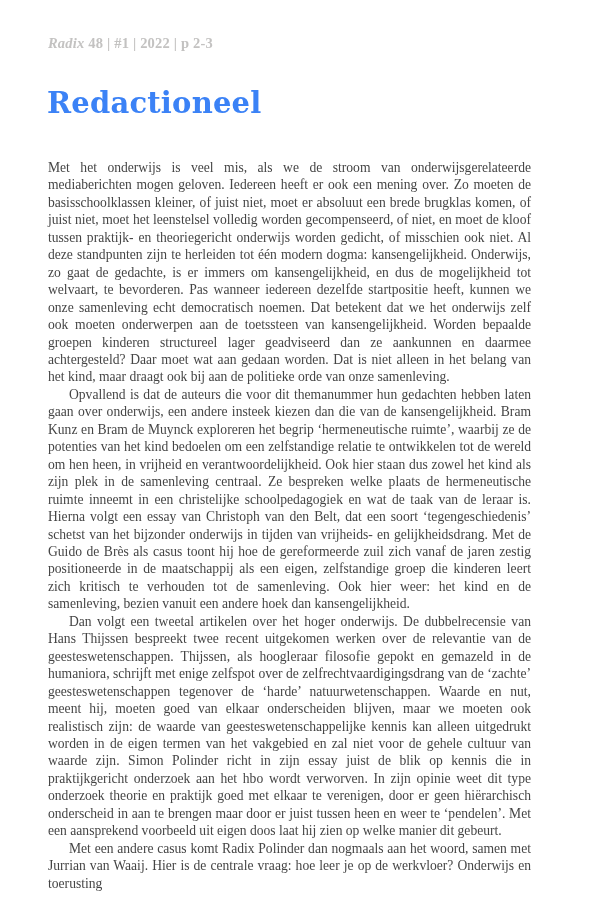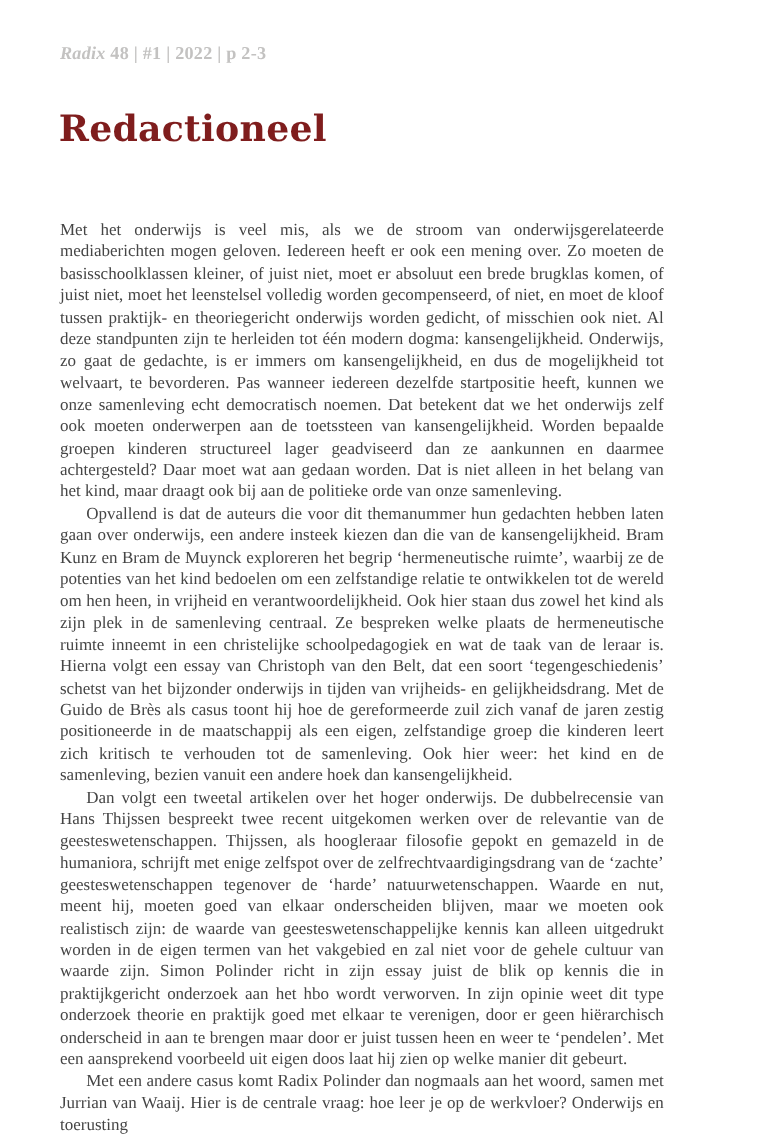--- a/index.html
+++ b/index.html
@@ -30,34 +30,33 @@
   }
   .page-title {
     position: absolute;
     left: 47px;
     top: 86px;
     margin: 0;
     font-family: "DejaVu Serif", serif;
     font-size: 29px;
     line-height: 34px;
     font-weight: bold;
-    color: #7f1d1d;
+    color: #3b82f6;
     letter-spacing: 0.2px;
   }
   .article-body {
     position: absolute;
     left: 48px;
     top: 159px;
     width: 483px;
     font-size: 13.6px;
     line-height: 17.45px;
     color: #454545;
     text-align: justify;
     text-justify: inter-word;
-    margin-top: 16px;
   }
   .article-body p {
     margin: 0;
     padding: 0;
   }
   .article-body p.indented {
     text-indent: 21px;
   }
 </style>
 </head>

